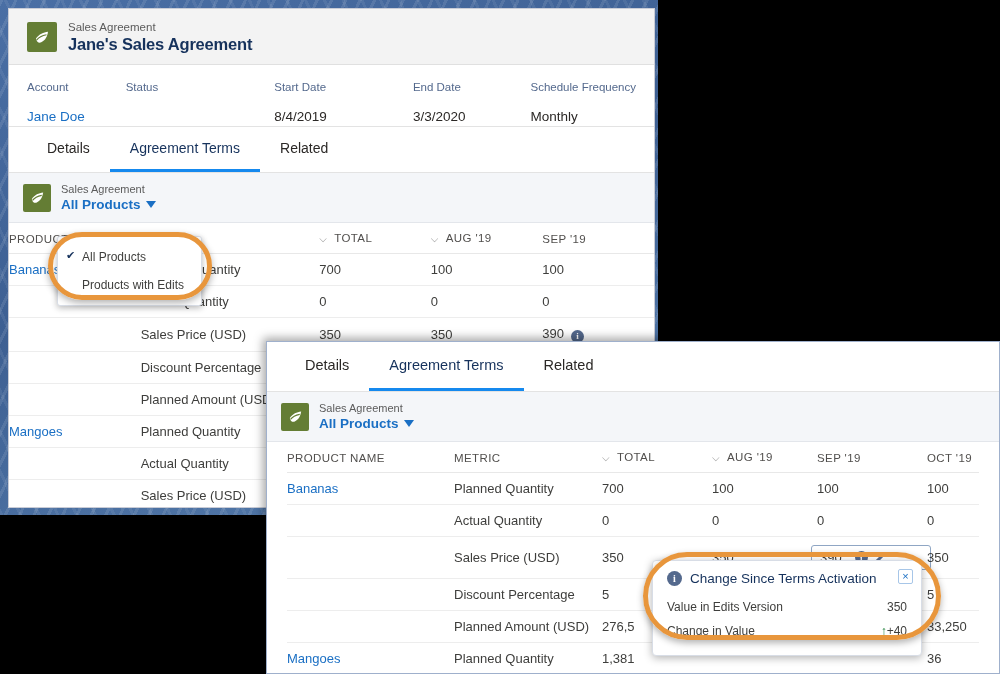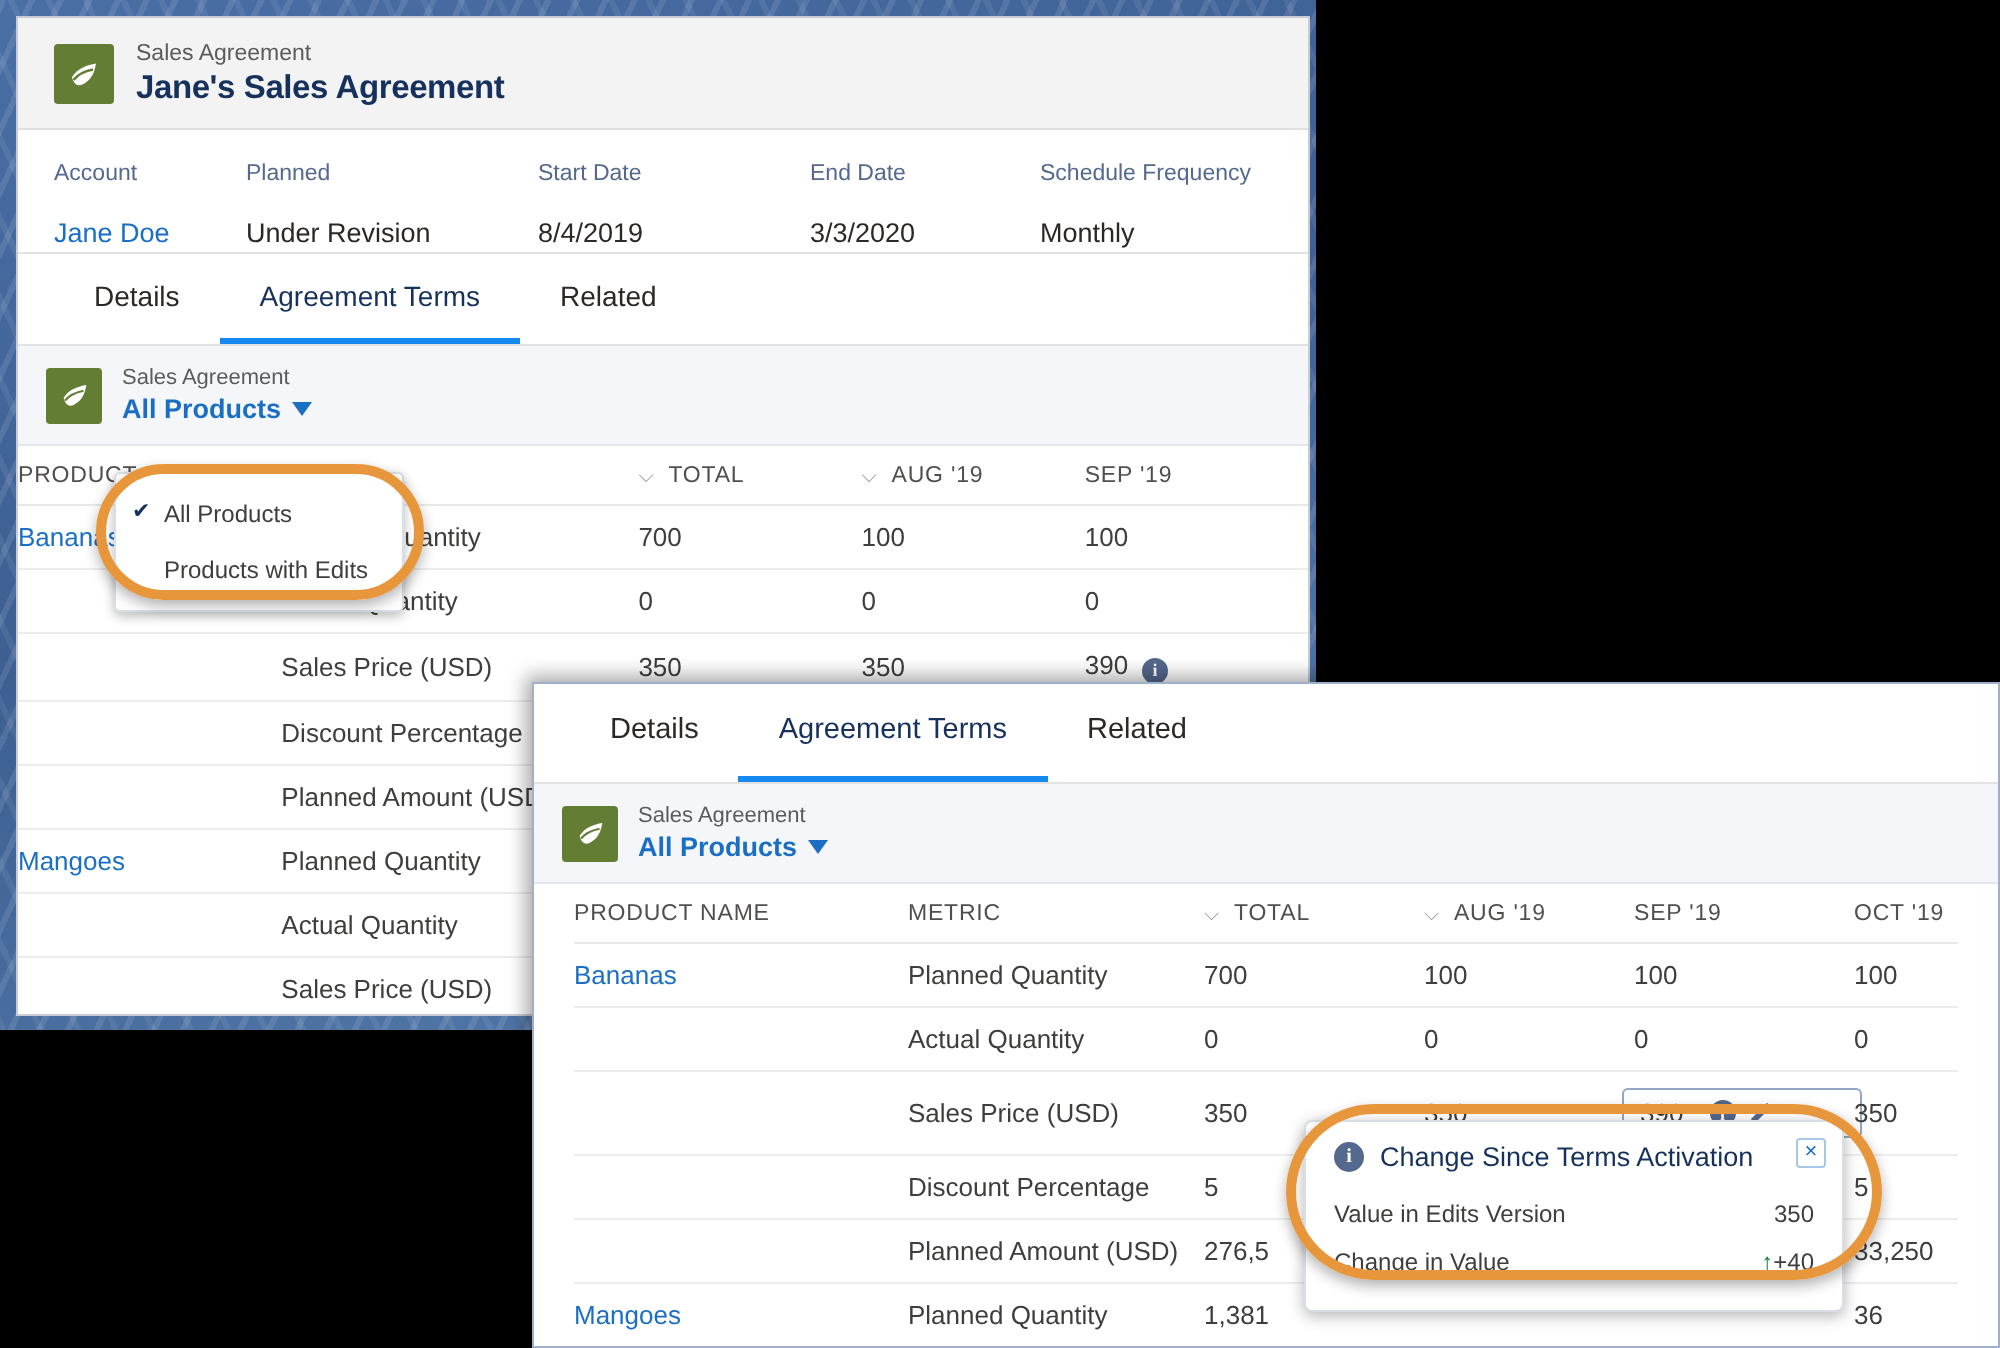--- a/index.html
+++ b/index.html
@@ -47,20 +47,21 @@
     font-size: 11.5px; color: #5b5b5b; line-height: 15px;
   }
   .rec-head-text .rec-title {
     font-size: 16.5px; color: #16325c; font-weight: bold; line-height: 19px;
     letter-spacing: -.2px;
   }
   .rec-fields {
     background: #fff; display: flex; padding: 14px 18px 16px 18px;
     border-bottom: 1px solid #e3e3e3;
     height: 62px;
+    justify-content: space-between;
   }
   .fld { flex: none; }
   .fld .lbl { font-size: 11.5px; color: #54698d; line-height: 16px; }
   .fld .val { font-size: 13.5px; color: #2b2826; line-height: 20px; margin-top: 12px; }
   .fld .val.link { color: #1a6fc4; }
 
   .tabs-bar {
     background: #fff;
     padding: 0 18px;
     display: flex; gap: 0;
@@ -194,22 +195,21 @@
         <div class="rec-title">Jane's Sales Agreement</div>
       </div>
     </div>
 
     <div class="rec-fields">
       <div class="fld" style="width:96px">
         <div class="lbl">Account</div>
         <div class="val link">Jane Doe</div>
       </div>
       <div class="fld" style="width:146px">
-        <div class="lbl">Planned</div>
-        <div class="val">Under Revision</div>
+        <div class="lbl">Status</div>
       </div>
       <div class="fld" style="width:136px">
         <div class="lbl">Start Date</div>
         <div class="val">8/4/2019</div>
       </div>
       <div class="fld" style="width:115px">
         <div class="lbl">End Date</div>
         <div class="val">3/3/2020</div>
       </div>
       <div class="fld">

